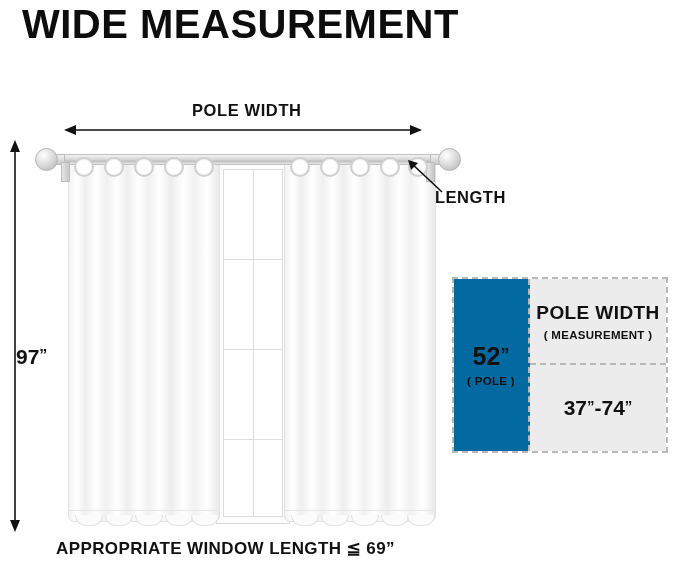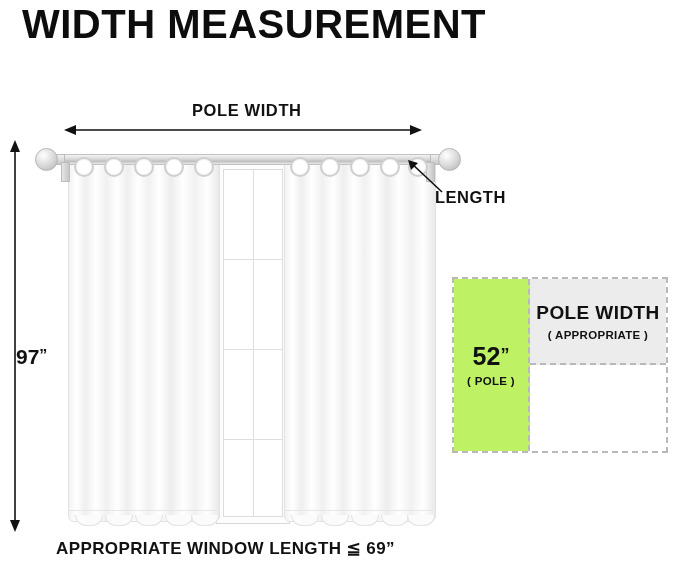--- a/index.html
+++ b/index.html
@@ -233,21 +233,21 @@
     top: 277px;
     width: 216px;
     height: 176px;
     border: 2px dashed #b9b9b9;
     box-sizing: border-box;
     display: flex;
     background: #ffffff;
   }
   .info-left {
     width: 76px;
-    background: #bef264;
+    background: #0369a1;
     border-right: 2px dashed #b9b9b9;
     box-sizing: border-box;
     display: flex;
     flex-direction: column;
     align-items: center;
     justify-content: center;
   }
   .info-right {
     flex: 1;
     display: flex;
@@ -293,21 +293,21 @@
   .range-text {
     font-size: 21px;
     font-weight: bold;
     white-space: nowrap;
   }
   .range-text .inch { font-size: 15px; vertical-align: 4px; }
 </style>
 </head>
 <body>
 
-<div class="title">WIDTH MEASUREMENT</div>
+<div class="title">WIDE MEASUREMENT</div>
 
 <div class="pole-width-label">POLE WIDTH</div>
 <svg class="arrow-h" viewBox="0 0 358 12">
   <line x1="8" y1="6" x2="350" y2="6" stroke="#111" stroke-width="1.6"></line>
   <polygon points="0,6 12,1 12,11" fill="#111"></polygon>
   <polygon points="358,6 346,1 346,11" fill="#111"></polygon>
 </svg>
 
 <svg class="arrow-v" viewBox="0 0 14 392">
   <line x1="7" y1="8" x2="7" y2="384" stroke="#111" stroke-width="1.6"></line>
@@ -376,16 +376,21 @@
 <div class="info-table">
   <div class="info-left">
     <div class="big-num">
       <span>52</span><span class="inch">”</span>
     </div>
     <div class="sub-note">( POLE )</div>
   </div>
   <div class="info-right">
     <div class="info-cell-top">
       <div class="head-text">POLE WIDTH</div>
-      <div class="sub-note">( APPROPRIATE )</div>
+      <div class="sub-note">( MEASUREMENT )</div>
     </div>
+    <div class="info-cell-bottom">
+      <div class="range-text">
+        <span>37</span><span class="inch">”</span><span>-74</span><span class="inch">”</span>
+      </div>
+    </div>
   </div>
 </div>
 
 </body></html>

